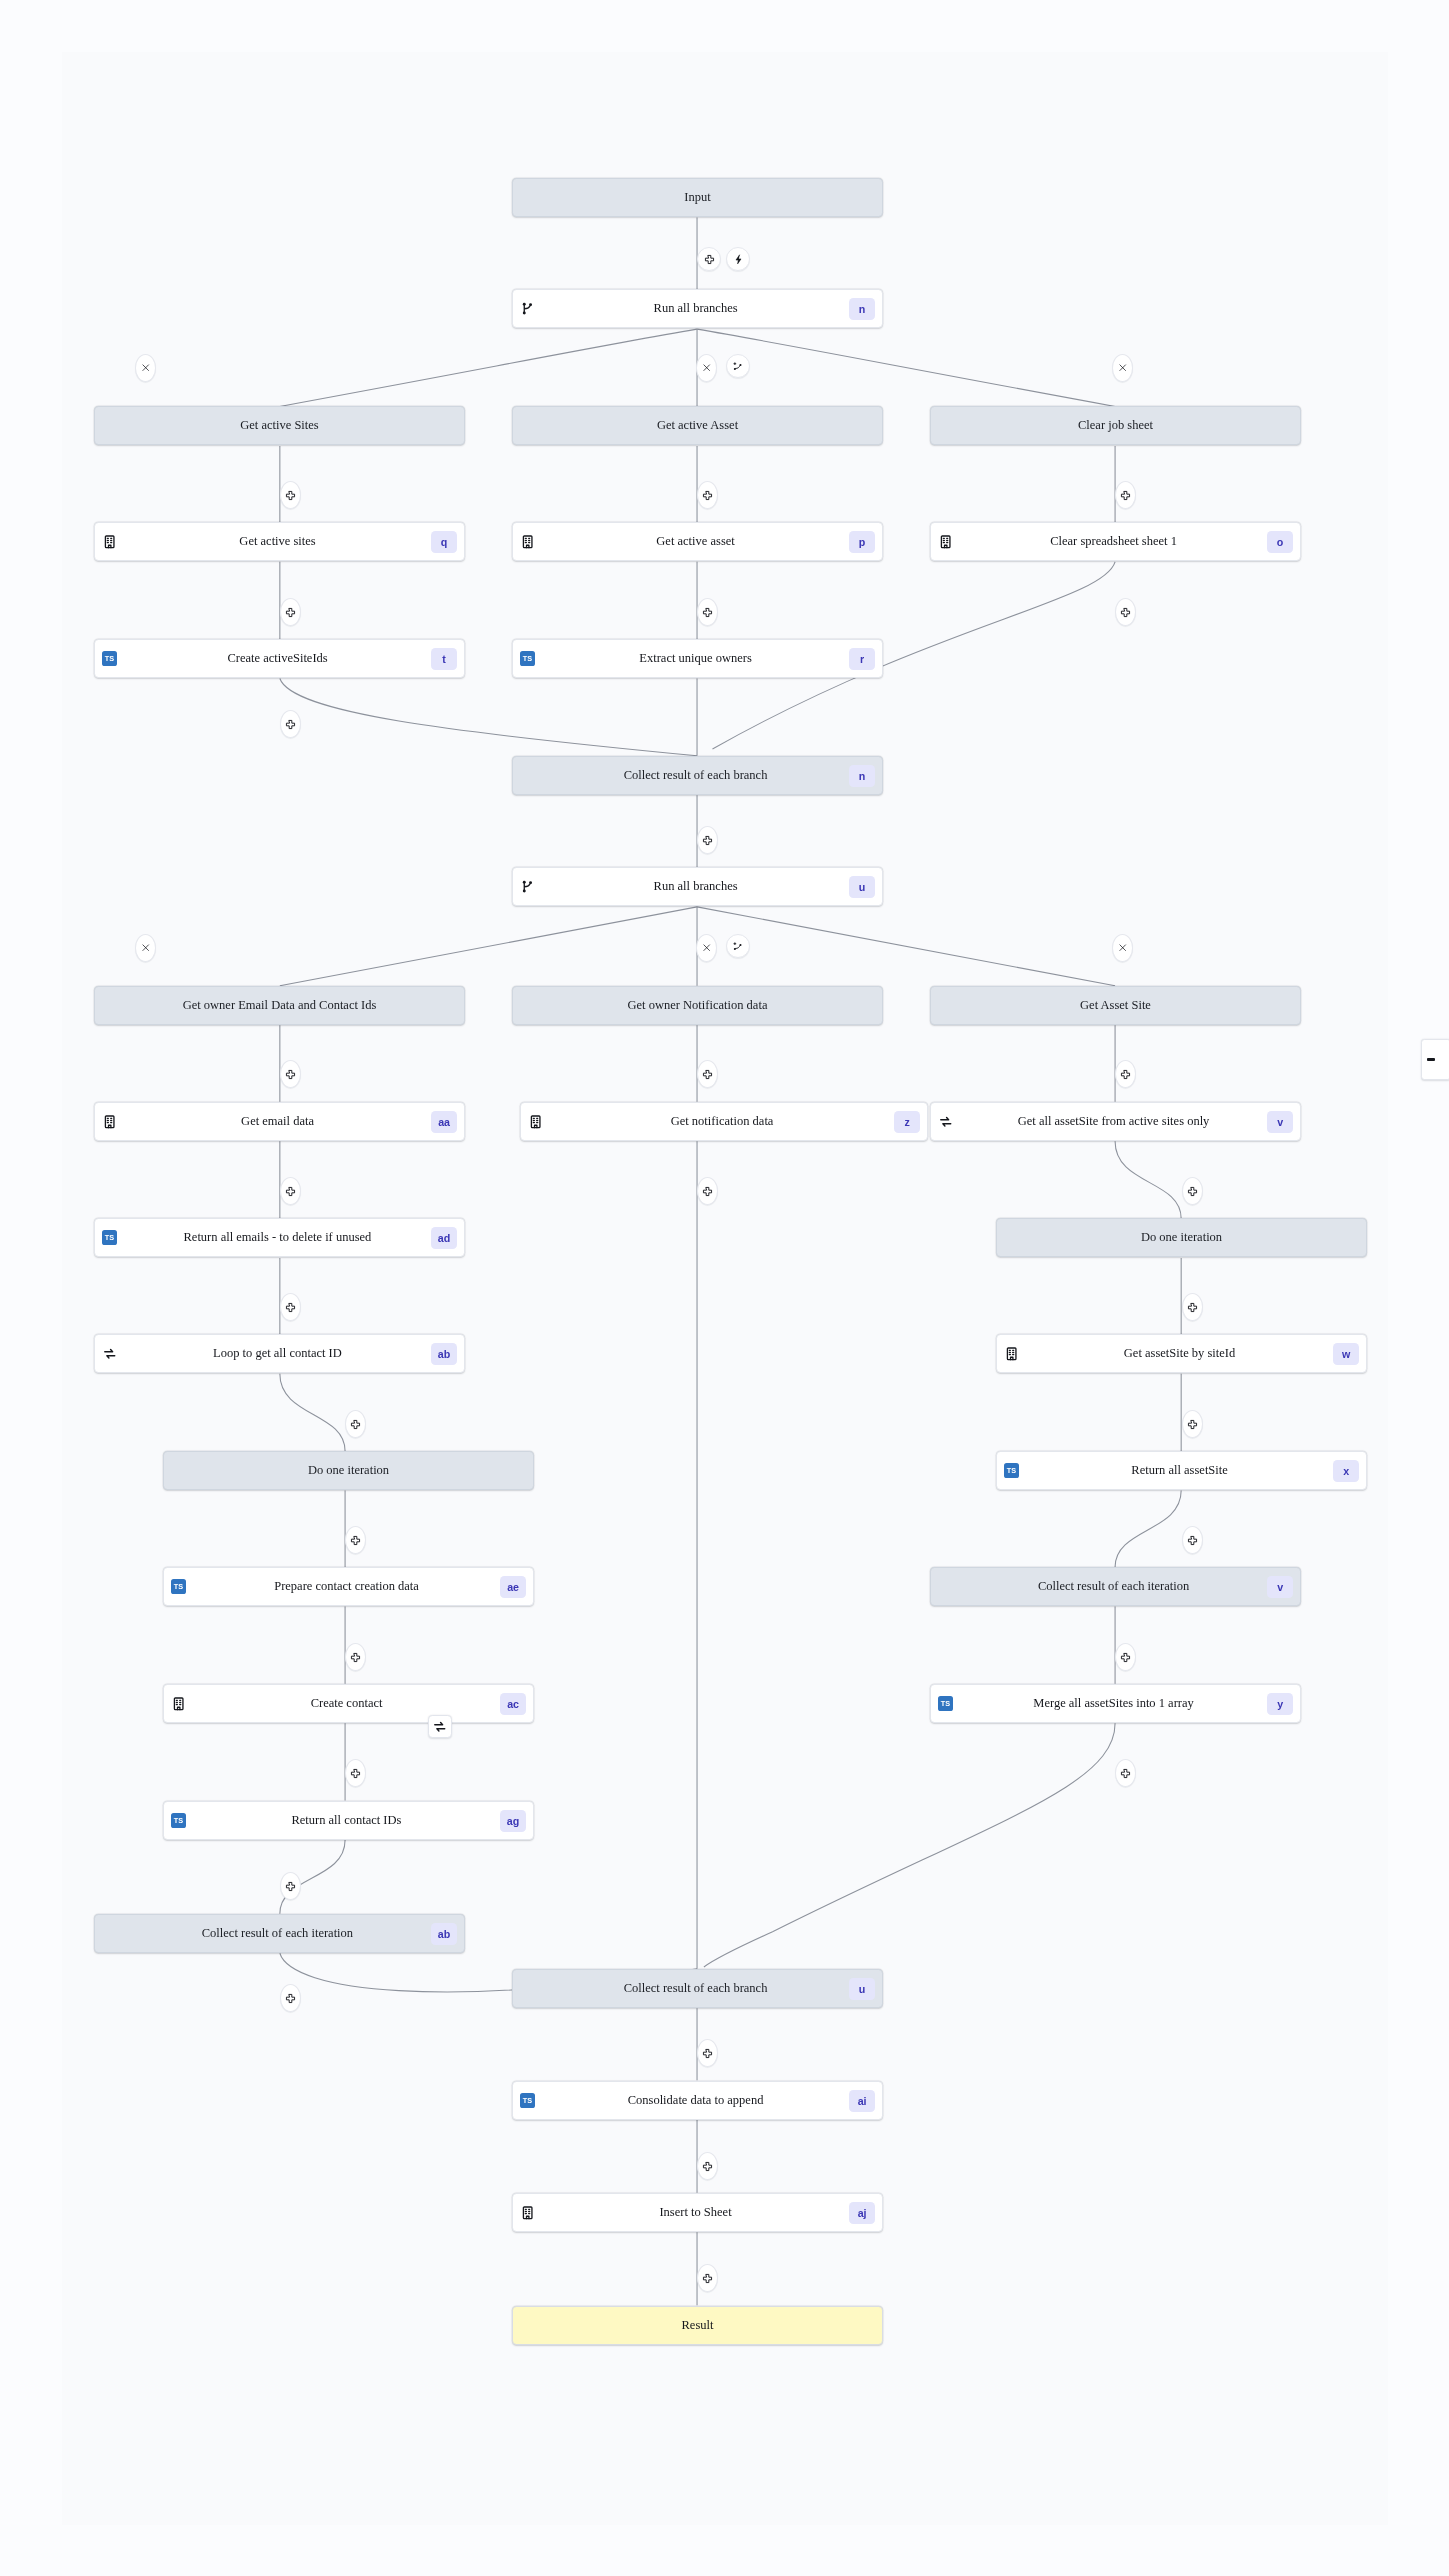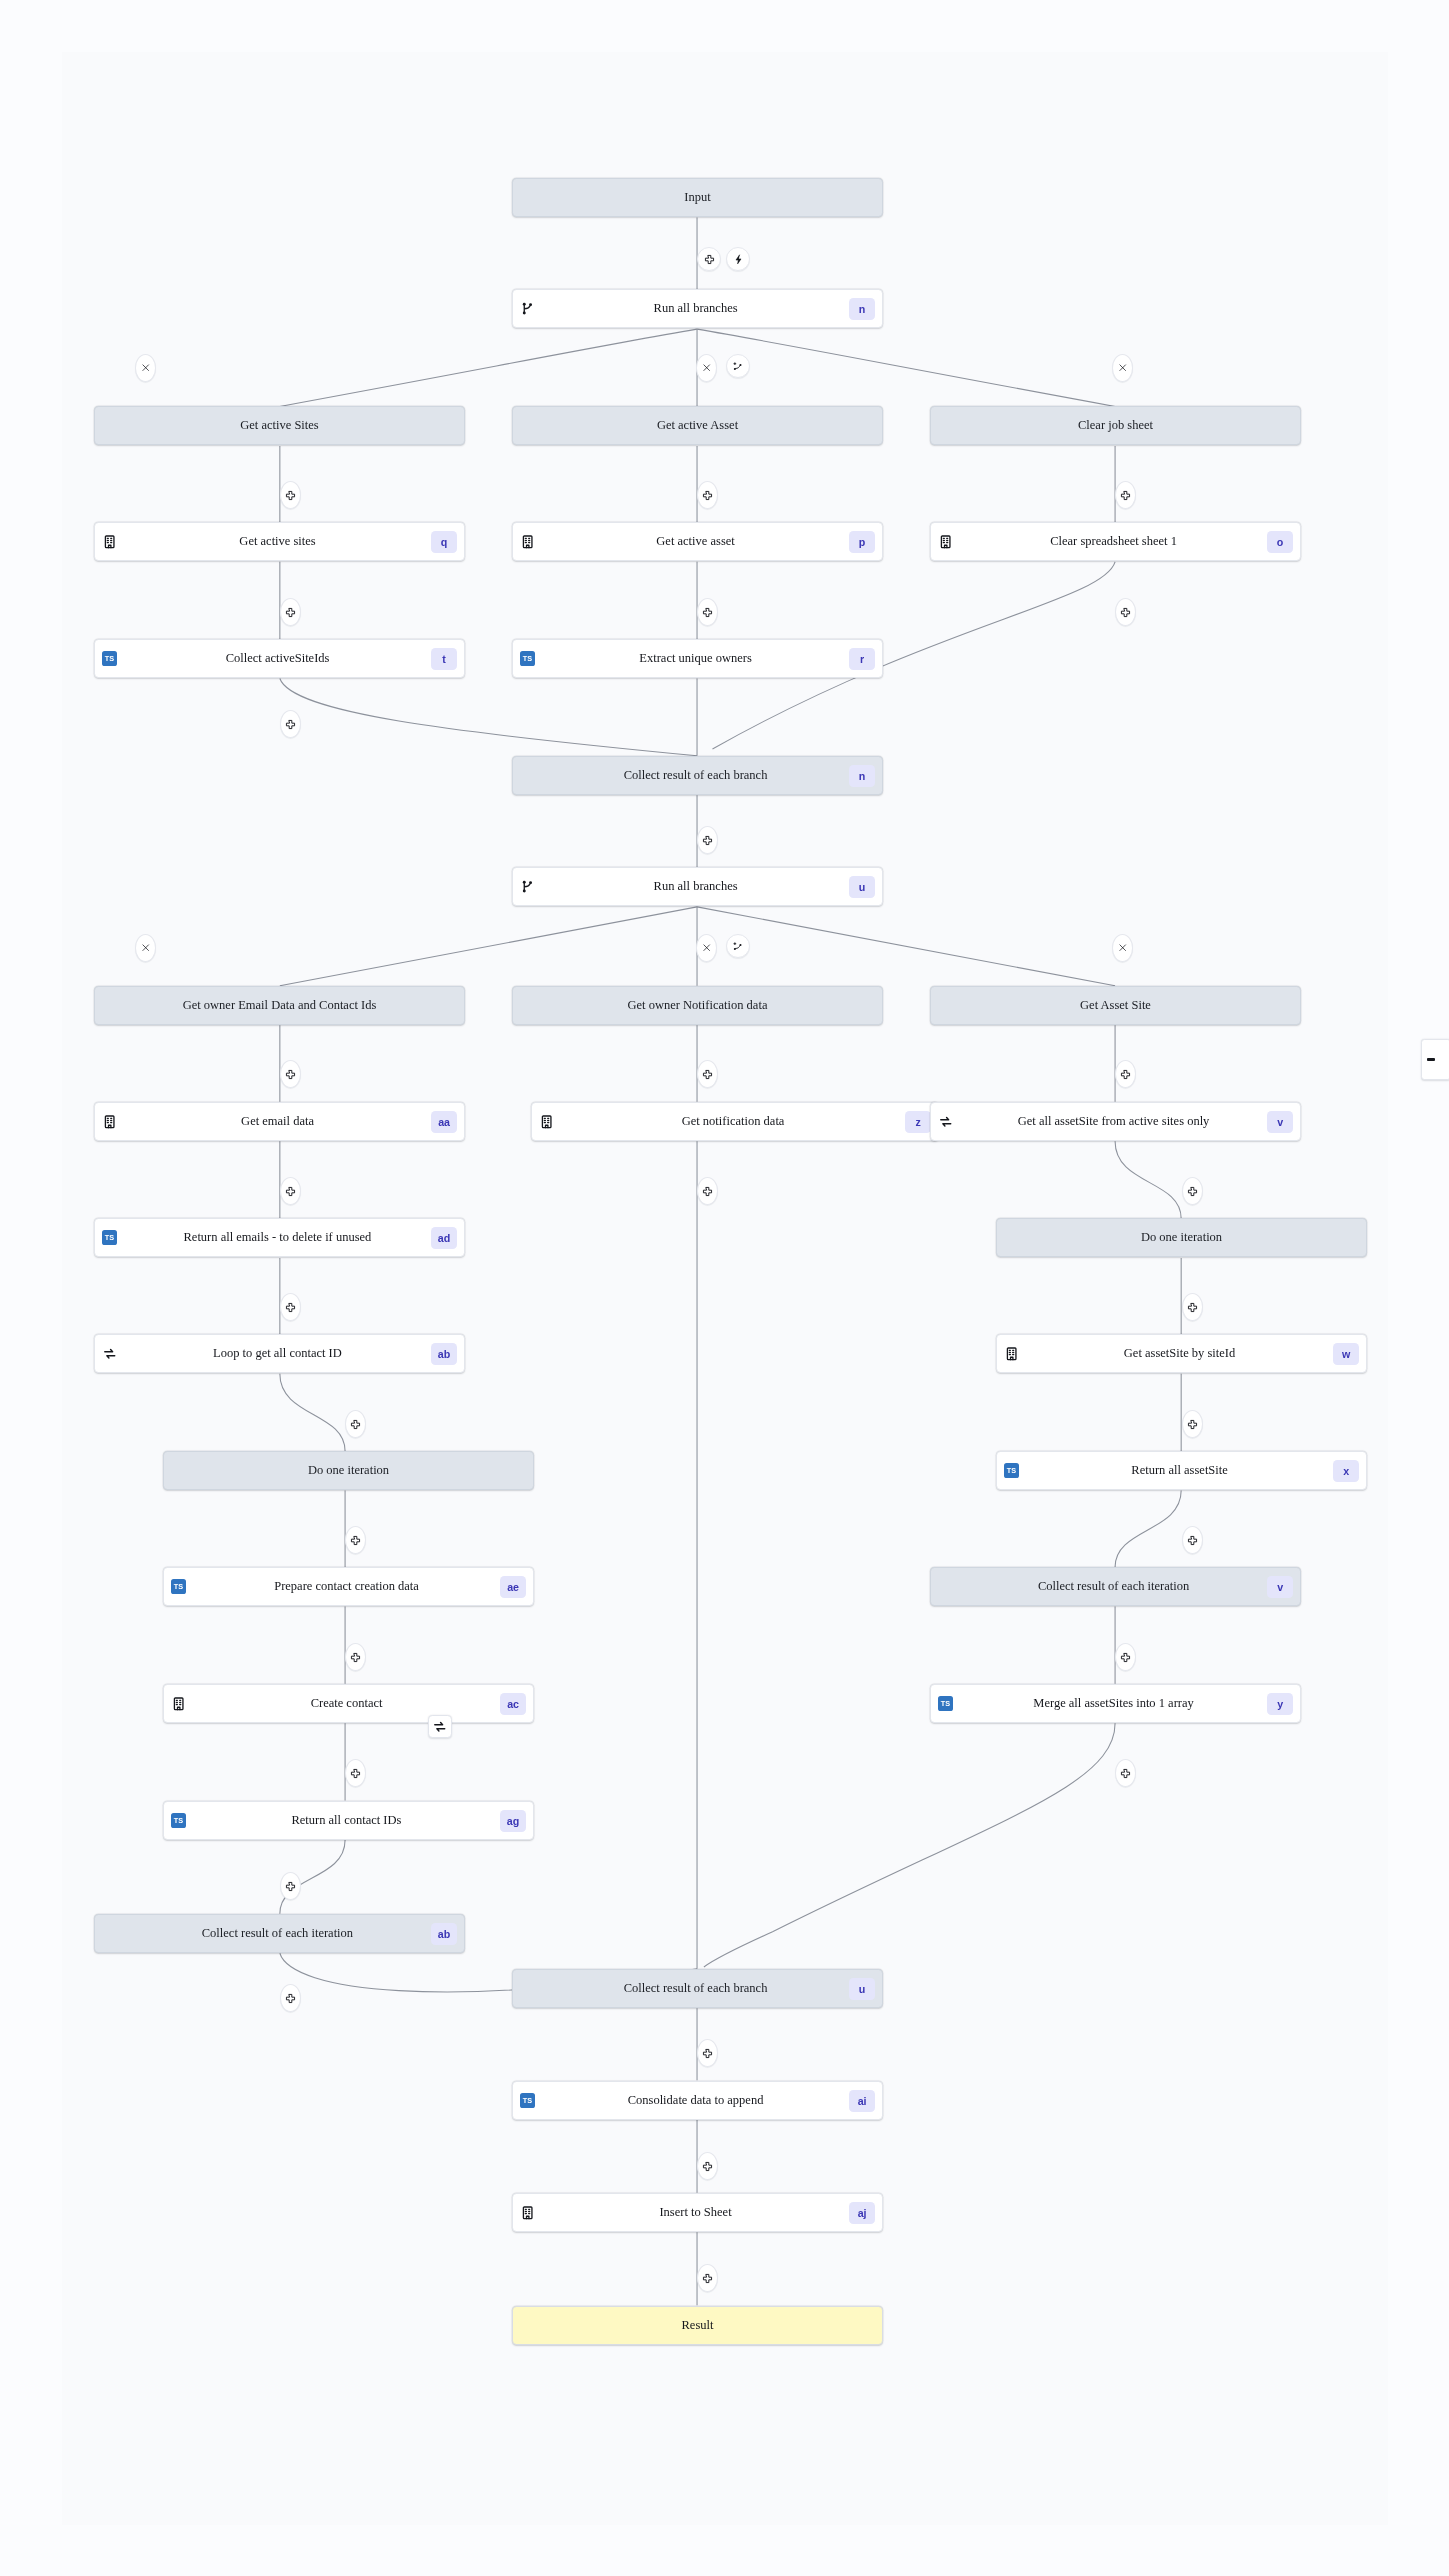--- a/index.html
+++ b/index.html
@@ -167,21 +167,21 @@
             <path d="M8.4 17.6v-3.1h3.1v3.1"></path>
           </svg>
         </span>
         <span class="label">Get active sites</span>
         <span class="chip">q</span>
       </div>
       <div class="node step" style="left: 94px; top: 639px; width: 371px;">
         <span class="ico">
           <span class="ts-badge">TS</span>
         </span>
-        <span class="label">Collect activeSiteIds</span>
+        <span class="label">Create activeSiteIds</span>
         <span class="chip">t</span>
       </div>
       <div class="node group" style="left: 512px; top: 406px; width: 371px;">
         <span class="ico chip-spacer"></span>
         <span class="label">Get active Asset</span>
         <span class="chip-spacer"></span>
       </div>
       <div class="node step" style="left: 512px; top: 522px; width: 371px;">
         <span class="ico">
           <svg width="15.5" height="15.5" viewBox="0 0 20 20" fill="none" stroke="#15171c" stroke-width="1.7" stroke-linecap="round" stroke-linejoin="round">
@@ -299,21 +299,21 @@
       <div class="node group" style="left: 94px; top: 1914px; width: 371px;">
         <span class="ico chip-spacer"></span>
         <span class="label">Collect result of each iteration</span>
         <span class="chip">ab</span>
       </div>
       <div class="node group" style="left: 512px; top: 986px; width: 371px;">
         <span class="ico chip-spacer"></span>
         <span class="label">Get owner Notification data</span>
         <span class="chip-spacer"></span>
       </div>
-      <div class="node step" style="left: 531px; top: 1102px; width: 408px;">
+      <div class="node step" style="left: 520px; top: 1102px; width: 408px;">
         <span class="ico">
           <svg width="15.5" height="15.5" viewBox="0 0 20 20" fill="none" stroke="#15171c" stroke-width="1.7" stroke-linecap="round" stroke-linejoin="round">
             <rect x="4.4" y="2.6" width="11" height="15" rx="1.1"></rect>
             <path d="M6.9 5.6h1.3M11.2 5.6h1.3M6.9 8.3h1.3M11.2 8.3h1.3M6.9 11h1.3M11.2 11h1.3"></path>
             <path d="M8.4 17.6v-3.1h3.1v3.1"></path>
           </svg>
         </span>
         <span class="label">Get notification data</span>
         <span class="chip">z</span>
       </div>

